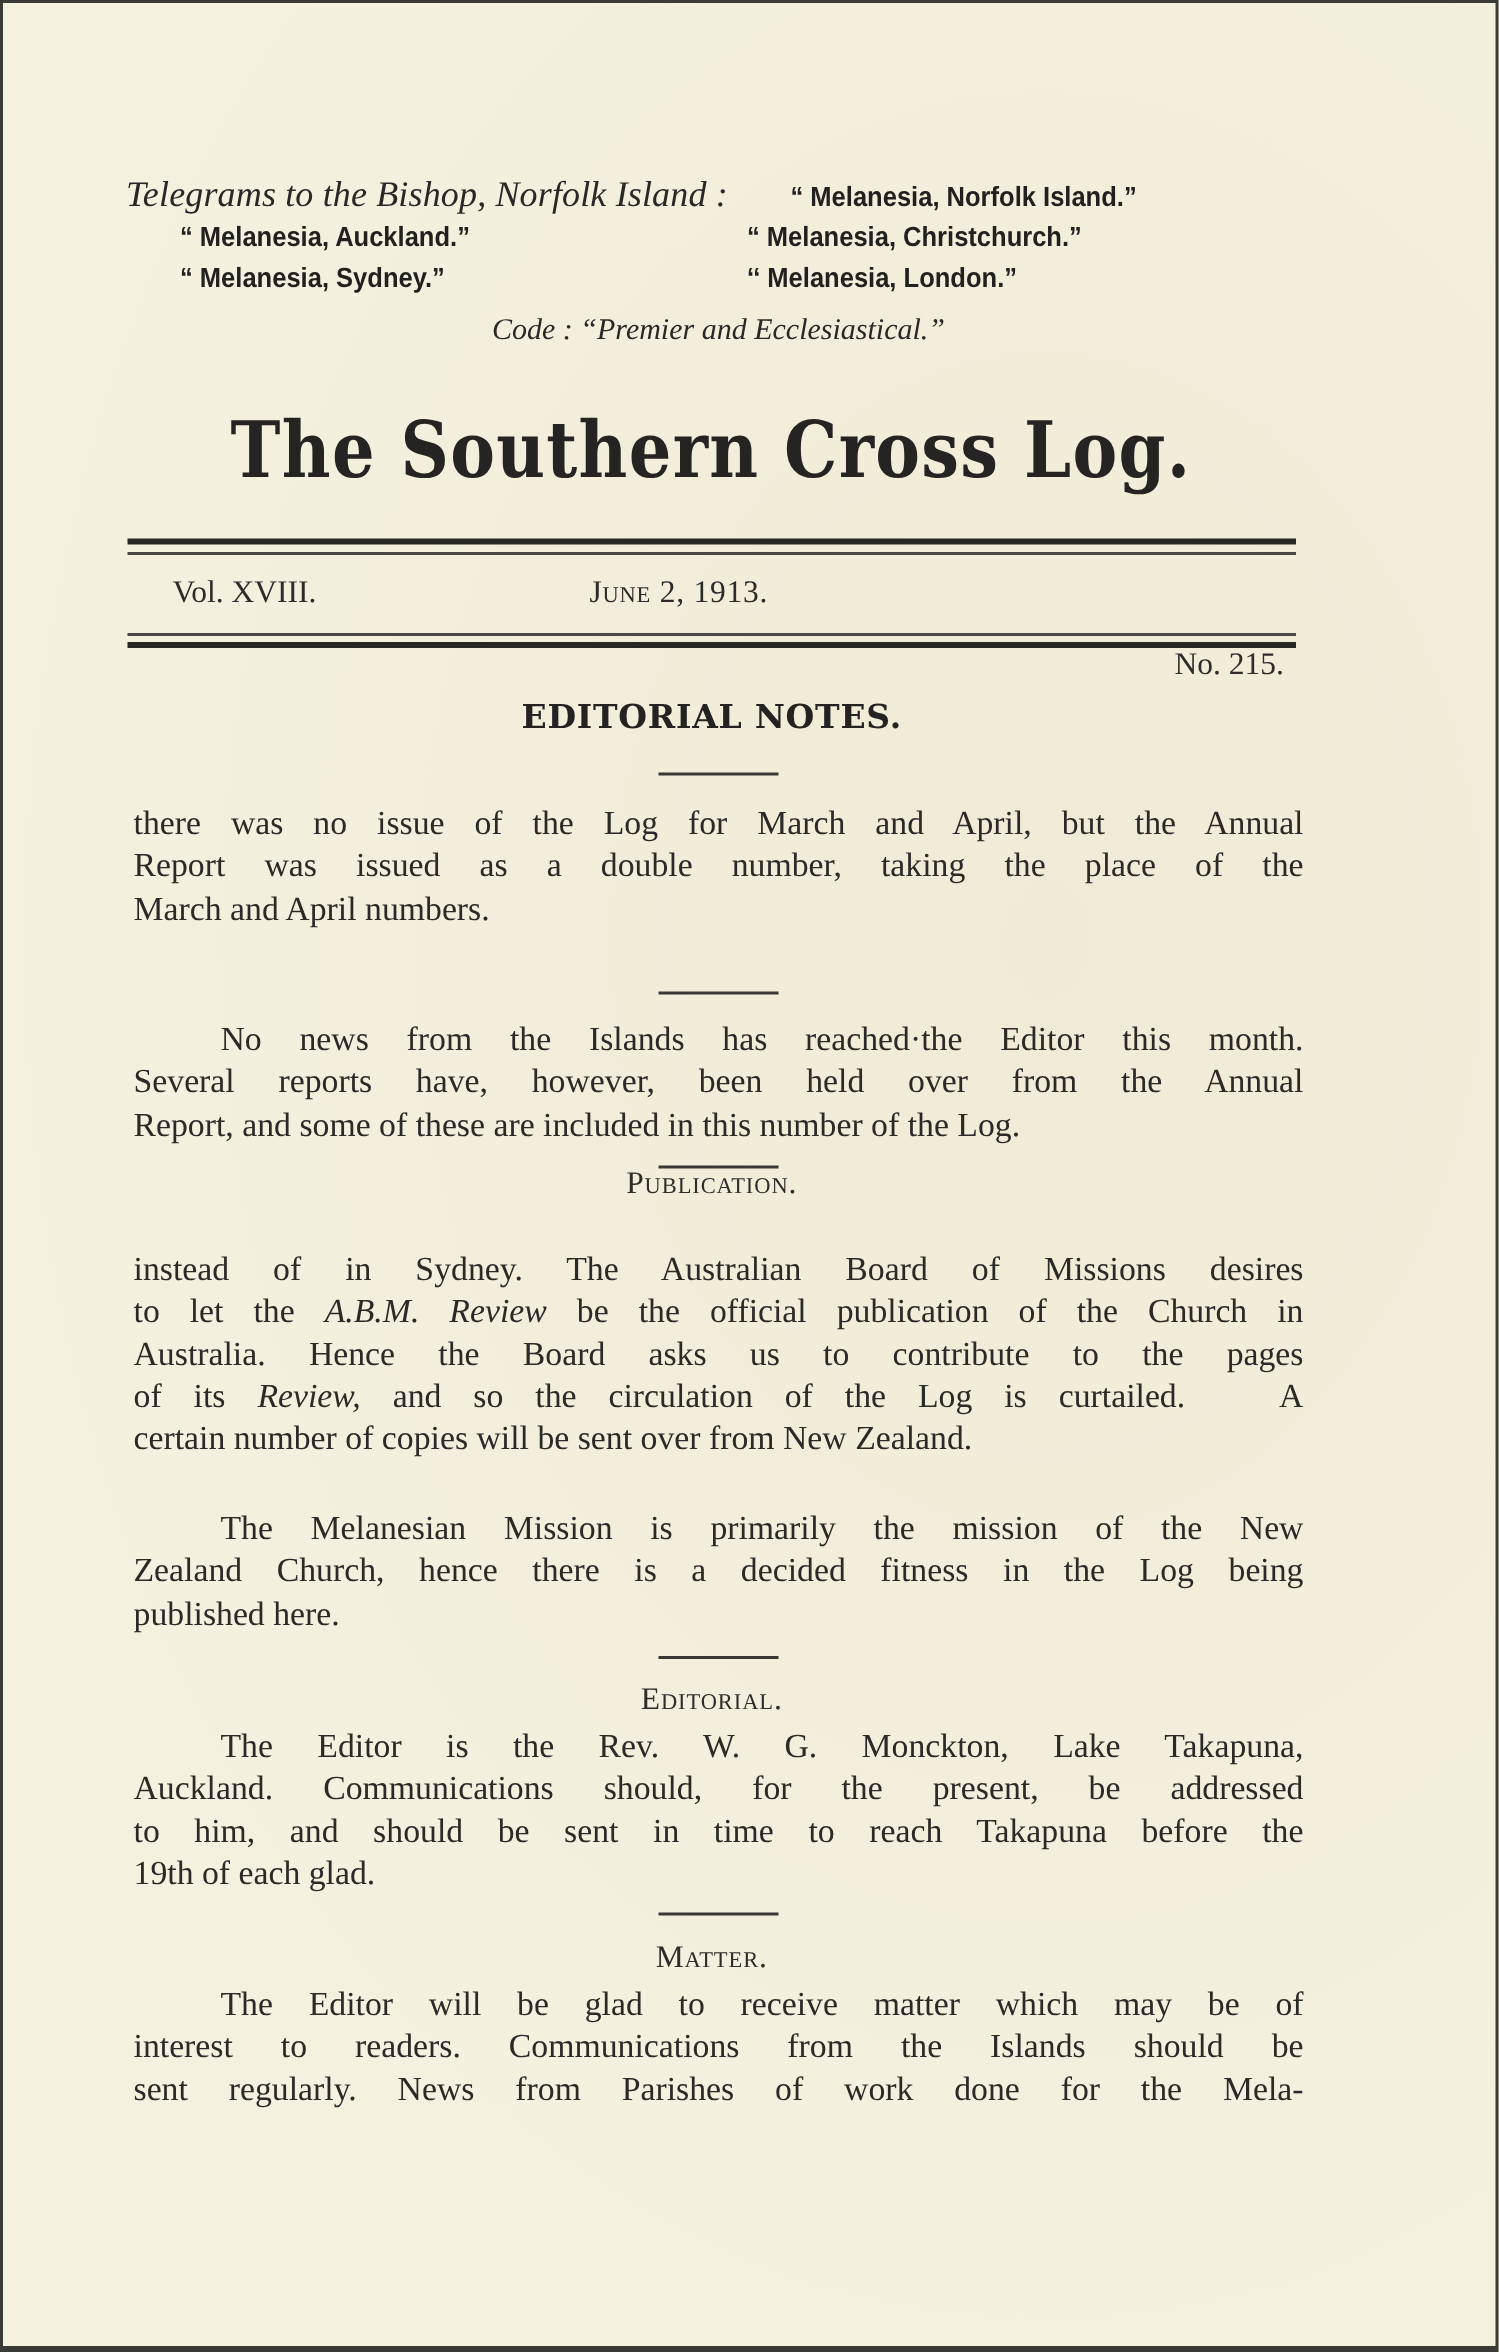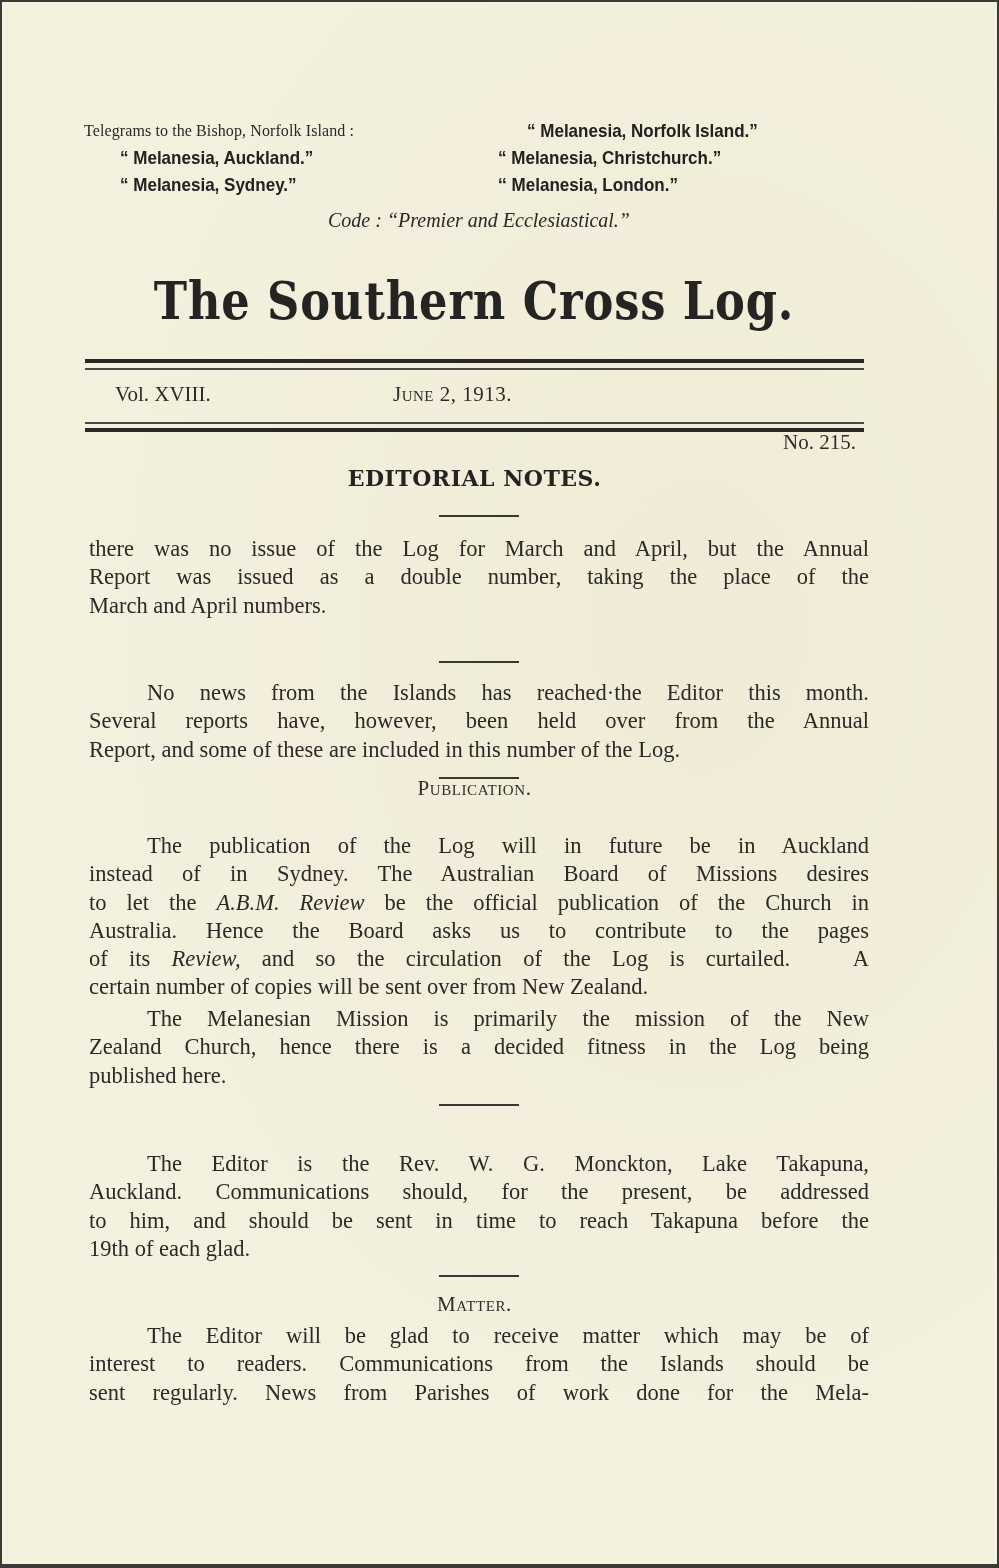--- a/index.html
+++ b/index.html
@@ -28,21 +28,22 @@
     position: absolute;
     left: 82px;
     top: 115px;
     width: 790px;
     font-size: 19.5px;
     line-height: 27px;
   }
   .tg-row { position: relative; height: 27px; white-space: nowrap; }
   .tg-intro {
     font-family: "Liberation Serif", serif;
-    font-size: 16px;
+    font-style: italic;
+    font-size: 24px;
     letter-spacing: 0.1px;
   }
   .tg-addr {
     font-family: "Liberation Sans", sans-serif;
     font-weight: bold;
     font-size: 18.5px;
     transform: scaleX(0.92);
     transform-origin: left center;
     display: inline-block;
     color: #232120;
@@ -210,36 +211,36 @@
     <span class="ln indent">No news from the Islands has reached·the Editor this month.</span>
     <span class="ln">Several reports have, however, been held over from the Annual</span>
     <span class="ln last">Report, and some of these are included in this number of the Log.</span>
   </div>
 
   <div class="short-rule" style="top:775px;"></div>
 
   <div class="subhead" style="top:774px;">Publication.</div>
 
   <div class="para" style="top:830px;">
-    <span class="ln indent">The publication of the Log will in future be in Auckland</span>
     <span class="ln">instead of in Sydney.   The Australian Board of Missions desires</span>
     <span class="ln">to let the <span class="it">A.B.M. Review</span> be the official publication of the Church in</span>
     <span class="ln">Australia.   Hence the Board asks us to contribute to the pages</span>
     <span class="ln">of its <span class="it">Review,</span> and so the circulation of the Log is curtailed.&nbsp;&nbsp; A</span>
     <span class="ln last">certain number of copies will be sent over from New Zealand.</span>
   </div>
 
   <div class="para" style="top:1003px;">
     <span class="ln indent">The Melanesian Mission is primarily the mission of the New</span>
     <span class="ln">Zealand Church, hence there is a decided fitness in the Log being</span>
     <span class="ln last">published here.</span>
   </div>
 
   <div class="short-rule" style="top:1102px;"></div>
 
+  <div class="subhead" style="top:1118px;">Editorial.</div>
 
   <div class="para" style="top:1148px;">
     <span class="ln indent">The Editor is the Rev. W. G. Monckton, Lake Takapuna,</span>
     <span class="ln">Auckland.  Communications should, for the present, be addressed</span>
     <span class="ln">to him, and should be sent in time to reach Takapuna before the</span>
     <span class="ln last">19th of each glad.</span>
   </div>
 
   <div class="short-rule" style="top:1273px;"></div>
 

